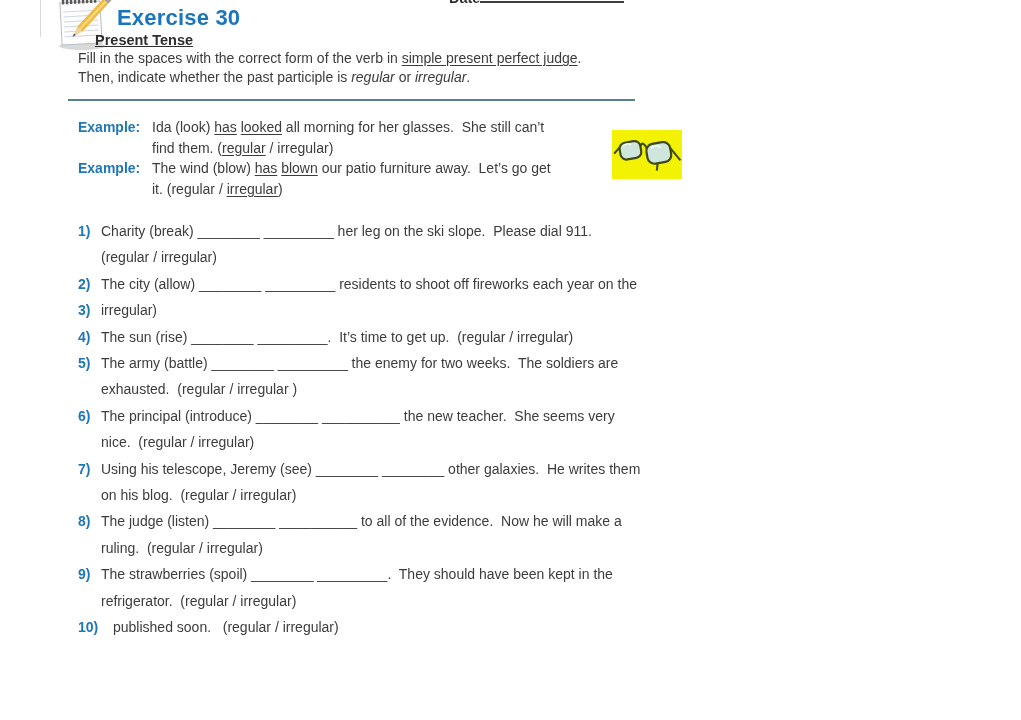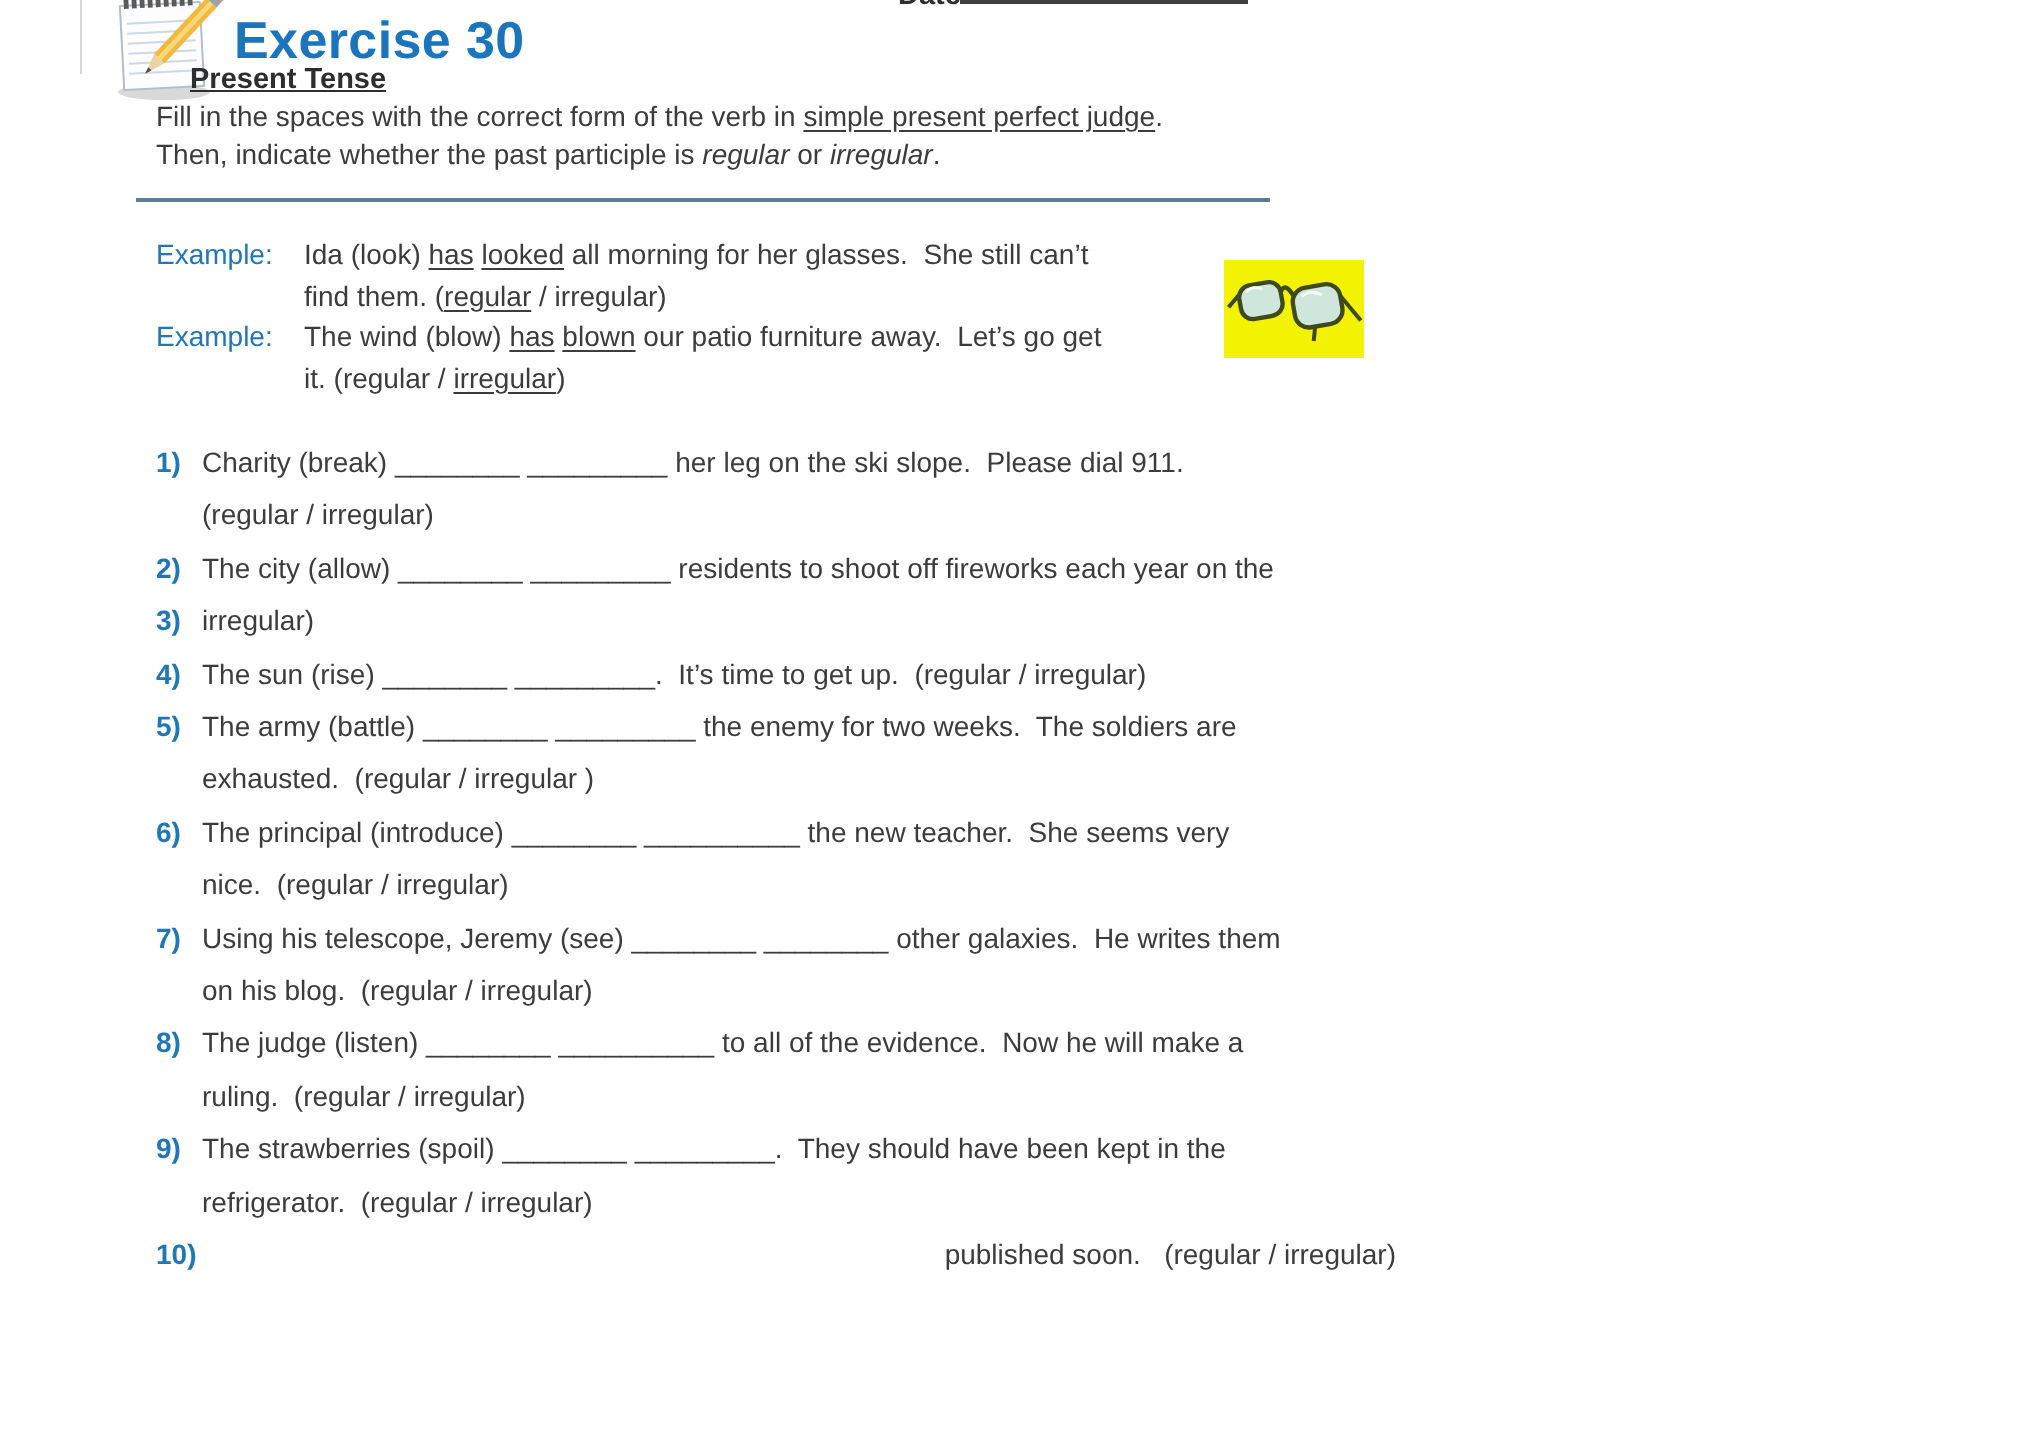--- a/index.html
+++ b/index.html
@@ -31,21 +31,21 @@
 
   
   .page-edge{
     position:absolute;left:40px;top:0;width:1px;height:37px;background:#d9d9d9;
   }
 
   .notepad-icon{position:absolute;left:55px;top:-3px;width:60px;height:54px;}
 
   .page-title{
     position:absolute;left:117px;top:5px;
-    font-size:26px;font-weight:700;color:var(--title-blue);
+    font-size:22px;font-weight:700;color:var(--title-blue);
     letter-spacing:.2px;
   }
   .page-subtitle{
     position:absolute;left:95px;top:32px;
     font-size:14.5px;font-weight:700;color:#2e2e2e;text-decoration:underline;
   }
   .instructions{
     position:absolute;left:78px;top:49px;
     font-size:14px;line-height:18.5px;
   }
@@ -54,31 +54,31 @@
     background:var(--rule);
   }
 
   .examples{
     position:absolute;left:78px;top:117px;
     font-size:14px;line-height:20.6px;width:540px;
   }
   .example{position:relative;padding-left:74px;}
   .ex-label{
     position:absolute;left:0;top:0;
-    font-weight:400;color:var(--label-blue);
+    font-weight:700;color:var(--label-blue);
   }
 
   .glasses-clipart{position:absolute;left:612px;top:130px;width:70px;height:49px;}
 
   .items{
     position:absolute;left:78px;top:218px;
     font-size:14px;line-height:26.4px;width:620px;
   }
   .item{position:relative;padding-left:23px;}
-  .item.wide{padding-left:35px;text-align:right;}
+  .item.wide{padding-left:35px;}
   .num{
     position:absolute;left:0;top:0;
     font-weight:700;color:var(--label-blue);
   }
 </style>
 </head>
 <body>
 
 <div class="page-edge"></div>
 

